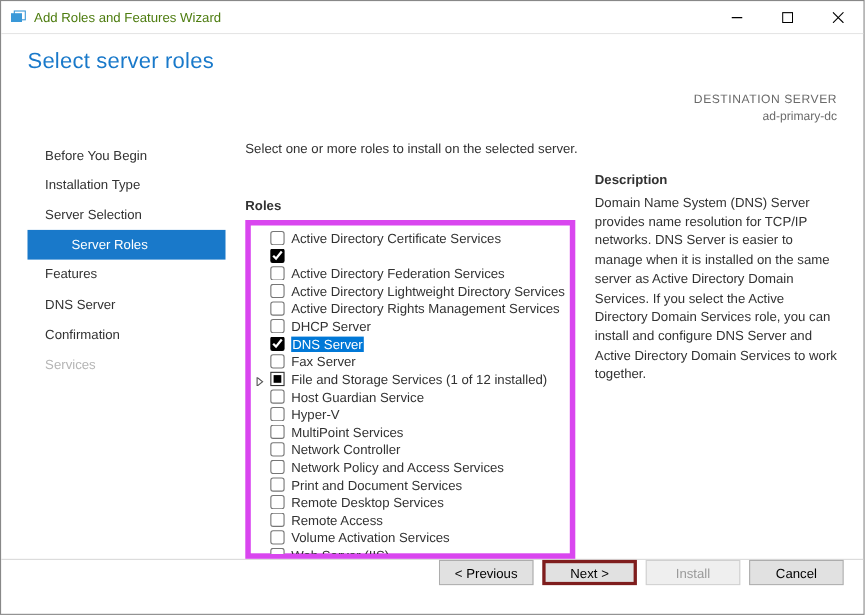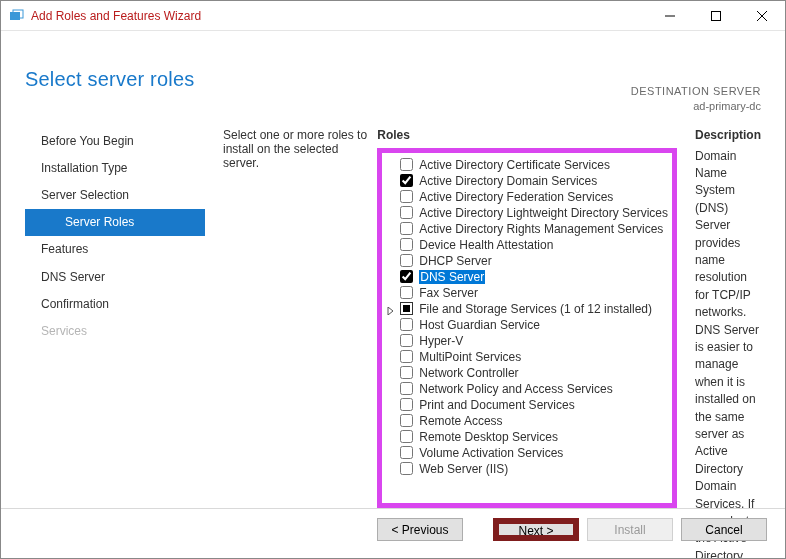--- a/index.html
+++ b/index.html
@@ -22,41 +22,41 @@
     border-bottom: 1px solid #e5e5e5;
   }
   .titlebar .app-icon {
     width: 16px; height: 16px;
     margin-right: 6px;
     display: inline-flex;
   }
   .titlebar .title-text {
     flex: 1;
     font-size: 12px;
-    color: #b91c1c;
+    color: #4d7c0f;
   }
   .winbtn {
     width: 46px;
     height: 30px;
     display: flex;
     align-items: center;
     justify-content: center;
     color: #000;
   }
   .winbtn svg { stroke: #000; stroke-width: 1; fill: none; }
   .content {
     padding: 14px 24px 0 24px;
     height: calc(100% - 30px - 50px);
     display: flex;
     flex-direction: column;
   }
   .header-row {
     display: flex;
     justify-content: space-between;
-    align-items: center;
+    align-items: flex-start;
     margin-bottom: 14px;
   }
   .page-title {
     font-size: 20px;
     font-weight: 300;
     color: #1979ca;
     letter-spacing: 0.2px;
   }
   .dest {
     text-align: right;
@@ -84,35 +84,35 @@
   .nav-item.active {
     background: #1979ca;
     color: #fff;
     padding-left: 40px;
   }
   .nav-item.disabled { color: #b5b5b5; }
   .main {
     flex: 1;
     padding-left: 18px;
     display: flex;
-    flex-direction: row;
+    flex-direction: column;
     min-height: 0;
   }
   .instruction {
     font-size: 12px;
     color: #323232;
     margin-bottom: 14px;
   }
   .columns {
     display: flex;
     gap: 18px;
     flex: 1;
     min-height: 0;
   }
-  .roles-col { flex: 1.3; display: flex; flex-direction: column; min-height: 0; }
+  .roles-col { flex: 1.3; display: flex; flex-direction: column; min-height: 0; margin-top: 24px; }
   .desc-col { flex: 1; }
   .section-label {
     font-weight: 600;
     font-size: 12px;
     margin-bottom: 6px;
   }
   .listbox {
     border: 5px solid #d946ef;
     flex: 1;
     overflow-y: scroll;
@@ -157,35 +157,34 @@
   }
   .desc-text {
     font-size: 12px;
     color: #323232;
     line-height: 1.45;
   }
   .footer {
     height: 42px;
     border-top: 1px solid #d9d9d9;
     display: flex;
-    align-items: center;
     justify-content: flex-end;
     padding: 0 18px;
     gap: 8px;
   }
   .btn {
     min-width: 86px;
     height: 23px;
     border: 1px solid #adadad;
     background: #e1e1e1;
     font-size: 12px;
     font-family: inherit;
     padding: 0 10px;
   }
-  .btn.default { border: 6px solid #7f1d1d; background: #e1e1e1; margin-left: 22px; }
+  .btn.default { border: 3px solid #7f1d1d; background: #e1e1e1; }
   .btn[disabled] { color: #9a9a9a; border-color: #d0d0d0; background: #efefef; }
   .listbox::-webkit-scrollbar { width: 17px; }
   .listbox::-webkit-scrollbar-track { background: #f0f0f0; }
   .listbox::-webkit-scrollbar-thumb { background: #cdcdcd; }
 </style>
 </head>
 <body>
 
 <div class="titlebar">
   <span class="app-icon">
@@ -239,37 +238,32 @@
       <div class="columns">
         <div class="roles-col">
           <div class="section-label">Roles</div>
           <div class="listbox" id="roles">
               <div class="role-row">
                 <input type="checkbox" class="cb" style="">
                 <span class="role-label">Active Directory Certificate Services</span>
               </div>
               <div class="role-row">
                 <input type="checkbox" class="cb" checked="" style="">
-                <span class="role-label">Active Directory Domain Services</span>
               </div>
               <div class="role-row">
                 <input type="checkbox" class="cb" style="">
                 <span class="role-label">Active Directory Federation Services</span>
               </div>
               <div class="role-row">
                 <input type="checkbox" class="cb" style="">
                 <span class="role-label">Active Directory Lightweight Directory Services</span>
               </div>
               <div class="role-row">
                 <input type="checkbox" class="cb" style="">
                 <span class="role-label">Active Directory Rights Management Services</span>
-              </div>
-              <div class="role-row">
-                <input type="checkbox" class="cb" style="">
-                <span class="role-label">Device Health Attestation</span>
               </div>
               <div class="role-row">
                 <input type="checkbox" class="cb" style="">
                 <span class="role-label">DHCP Server</span>
               </div>
               <div class="role-row">
                 <input type="checkbox" class="cb" checked="" style="">
                 <span class="role-label sel">DNS Server</span>
               </div>
               <div class="role-row">
@@ -304,25 +298,25 @@
               <div class="role-row">
                 <input type="checkbox" class="cb" style="">
                 <span class="role-label">Network Policy and Access Services</span>
               </div>
               <div class="role-row">
                 <input type="checkbox" class="cb" style="">
                 <span class="role-label">Print and Document Services</span>
               </div>
               <div class="role-row">
                 <input type="checkbox" class="cb" style="">
+                <span class="role-label">Remote Desktop Services</span>
+              </div>
+              <div class="role-row">
+                <input type="checkbox" class="cb" style="">
                 <span class="role-label">Remote Access</span>
-              </div>
-              <div class="role-row">
-                <input type="checkbox" class="cb" style="">
-                <span class="role-label">Remote Desktop Services</span>
               </div>
               <div class="role-row">
                 <input type="checkbox" class="cb" style="">
                 <span class="role-label">Volume Activation Services</span>
               </div>
               <div class="role-row">
                 <input type="checkbox" class="cb" style="">
                 <span class="role-label">Web Server (IIS)</span>
               </div>
             </div>

